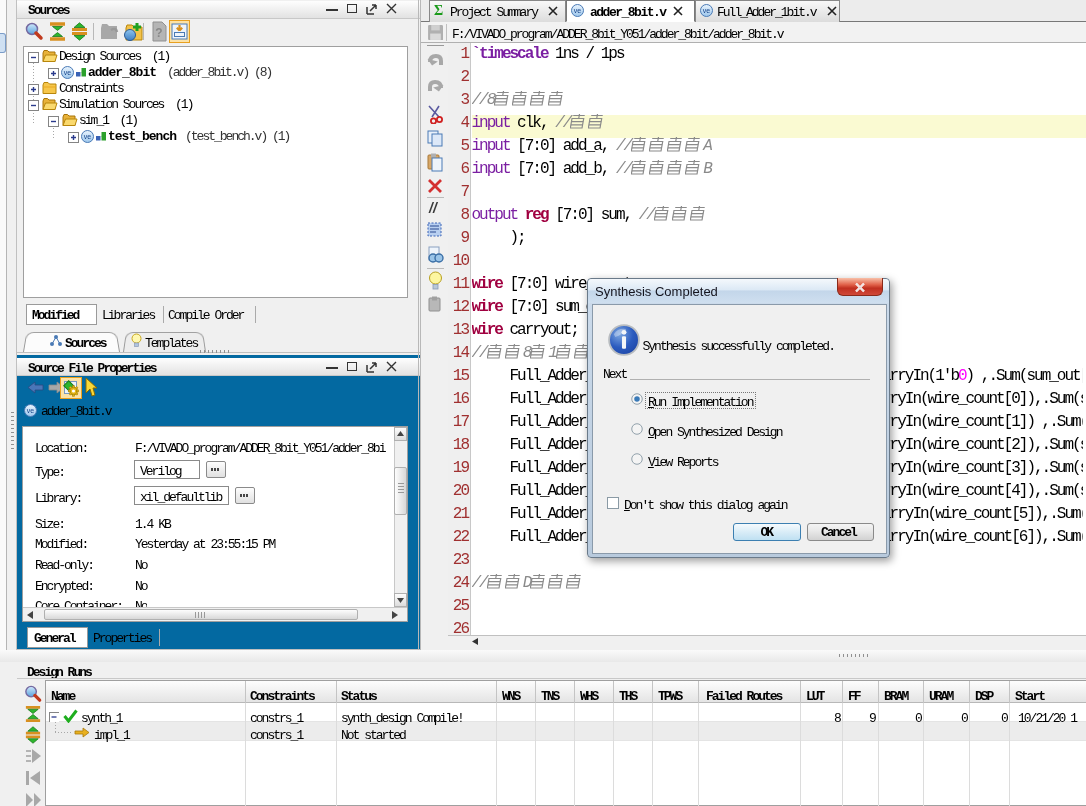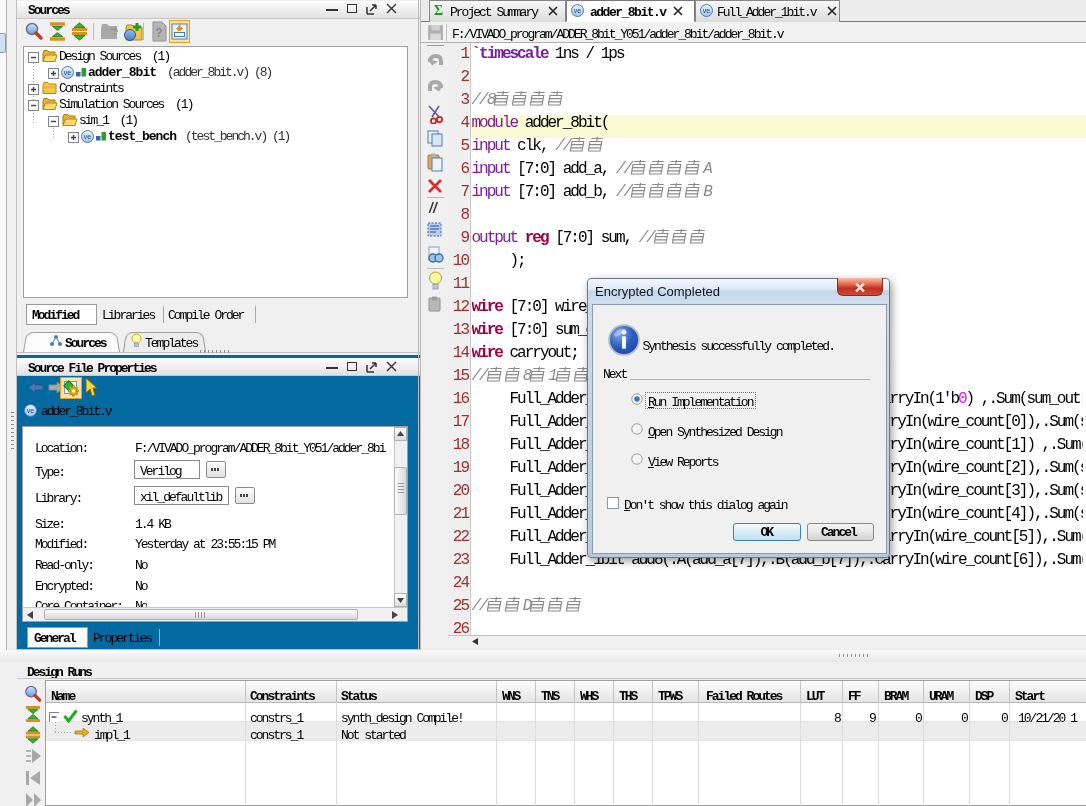--- a/index.html
+++ b/index.html
@@ -411,21 +411,20 @@
 <div class="code" style="height:23px"></div>
 <div class="code" style="height:23px"><span class="cm">//8<i class="h"><svg width="16" height="15" viewBox="0 0 16 15">
               <use href="#hz"></use>
             </svg></i><i class="h"><svg width="16" height="15" viewBox="0 0 16 15">
               <use href="#hz"></use>
             </svg></i><i class="h"><svg width="16" height="15" viewBox="0 0 16 15">
               <use href="#hz"></use>
             </svg></i><i class="h"><svg width="16" height="15" viewBox="0 0 16 15">
               <use href="#hz"></use>
             </svg></i></span></div>
-<div class="code" style="height:23px"><span class="kw">module</span> adder_8bit(</div>
 <div class="code" style="height:23px"><span class="kw">input</span> clk, <span class="cm">//<i class="h"><svg width="16" height="15" viewBox="0 0 16 15">
               <use href="#hz"></use>
             </svg></i><i class="h"><svg width="16" height="15" viewBox="0 0 16 15">
               <use href="#hz"></use>
             </svg></i></span></div>
 <div class="code" style="height:23px"><span class="kw">input</span> [7:0] add_a, <span class="cm">//<i class="h"><svg width="16" height="15" viewBox="0 0 16 15">
               <use href="#hz"></use>
             </svg></i><i class="h"><svg width="16" height="15" viewBox="0 0 16 15">
               <use href="#hz"></use>
             </svg></i><i class="h"><svg width="16" height="15" viewBox="0 0 16 15">
@@ -600,21 +599,21 @@
   <svg class="abs" style="left:74px;top:65px" width="16" height="11" viewBox="0 0 16 11">
       <path d="M1 4 L9 4 L9 1 L15 5.5 L9 10 L9 7 L1 7 Z" fill="#e8b020" stroke="#a87808" stroke-width="0.8"></path>
     </svg>
   <div class="abs ui" style="left:94px;top:66px">impl_1</div>
   <div class="abs ui" style="left:250px;top:66px">constrs_1</div>
   <div class="abs ui" style="left:341px;top:66px">Not started</div>
 </div>
 
 <div class="abs" style="left:587px;top:278px;width:303px;height:280px;border:1px solid #6a7a8a;border-radius:4px;background:linear-gradient(#cddcec,#b8cadd);box-shadow:2px 3px 8px rgba(0,0,0,0.4)">
   <div class="abs" style="left:0;top:0;width:301px;height:24px;background:linear-gradient(#f4f8fc 0%,#dce9f5 45%,#c3d6ea 50%,#cfdfef 100%);border-radius:4px 4px 0 0"></div>
-  <div class="abs" style="left:7px;top:5px;font:13px 'Liberation Sans';color:#14141e">Encrypted Completed</div>
+  <div class="abs" style="left:7px;top:5px;font:13px 'Liberation Sans';color:#14141e">Synthesis Completed</div>
   <div class="abs" style="left:249px;top:-1px;width:46px;height:18px;background:linear-gradient(#f8c0a8 0%,#e06048 40%,#c03020 60%,#d04838 100%);border:1px solid #8a2a1a;border-top:none;border-radius:0 0 6px 6px"></div>
   <svg class="abs" style="left:266px;top:3px" width="12" height="11" viewBox="0 0 12 11">
       <path d="M2 1.5 L10 9.5 M10 1.5 L2 9.5" stroke="#fff" stroke-width="2.4"></path>
       <path d="M2 1.5 L10 9.5 M10 1.5 L2 9.5" stroke="#802018" stroke-width="0.6" opacity="0.4"></path>
     </svg>
   <div class="abs" style="left:4px;top:25px;width:295px;height:250px;background:#f0f0f0;border:1px solid #8a9aaa"></div>
   <svg class="abs" style="left:20px;top:45px" width="32" height="32" viewBox="0 0 44 44">
       <circle cx="22" cy="22" r="20.5" fill="url(#ginfo)" stroke="#b8bcc0" stroke-width="2.5"></circle>
       <path d="M8 14 Q14 5 25 7 Q20 15 10 18 Z" fill="#ffffff" opacity="0.35"></path>
       <rect x="19.2" y="17" width="5.6" height="17" rx="1.5" fill="#f4f6f8"></rect>

